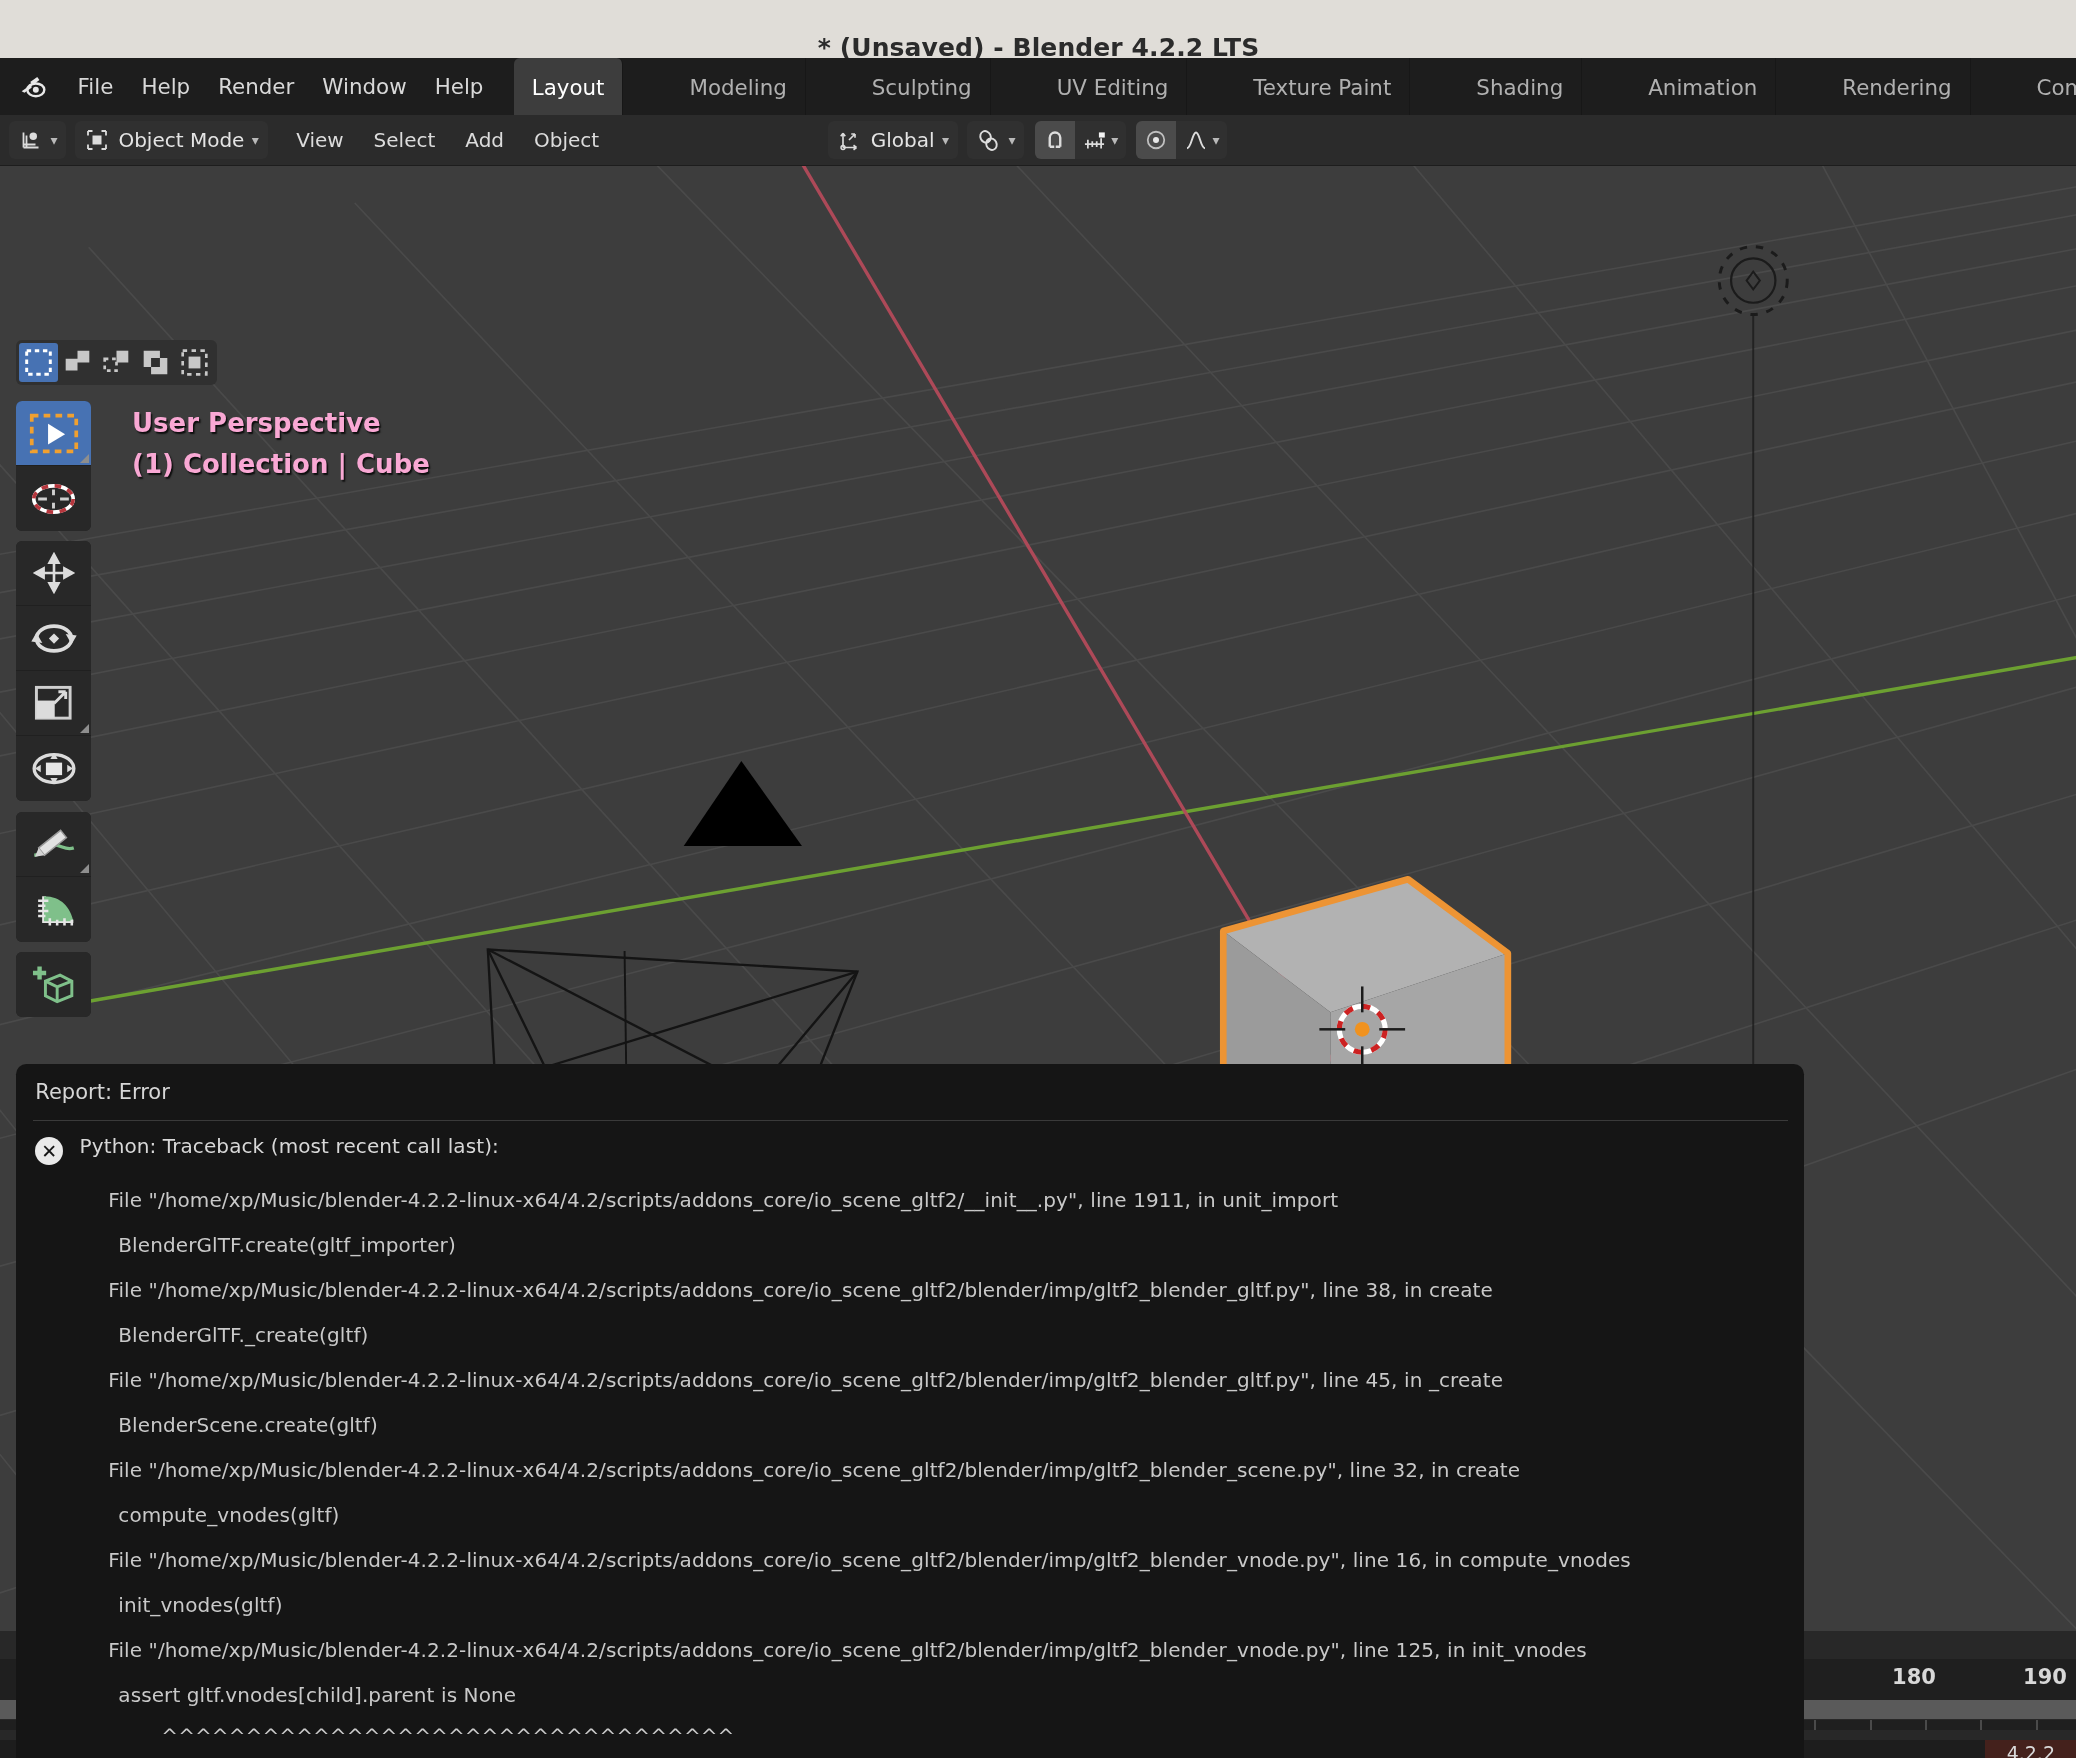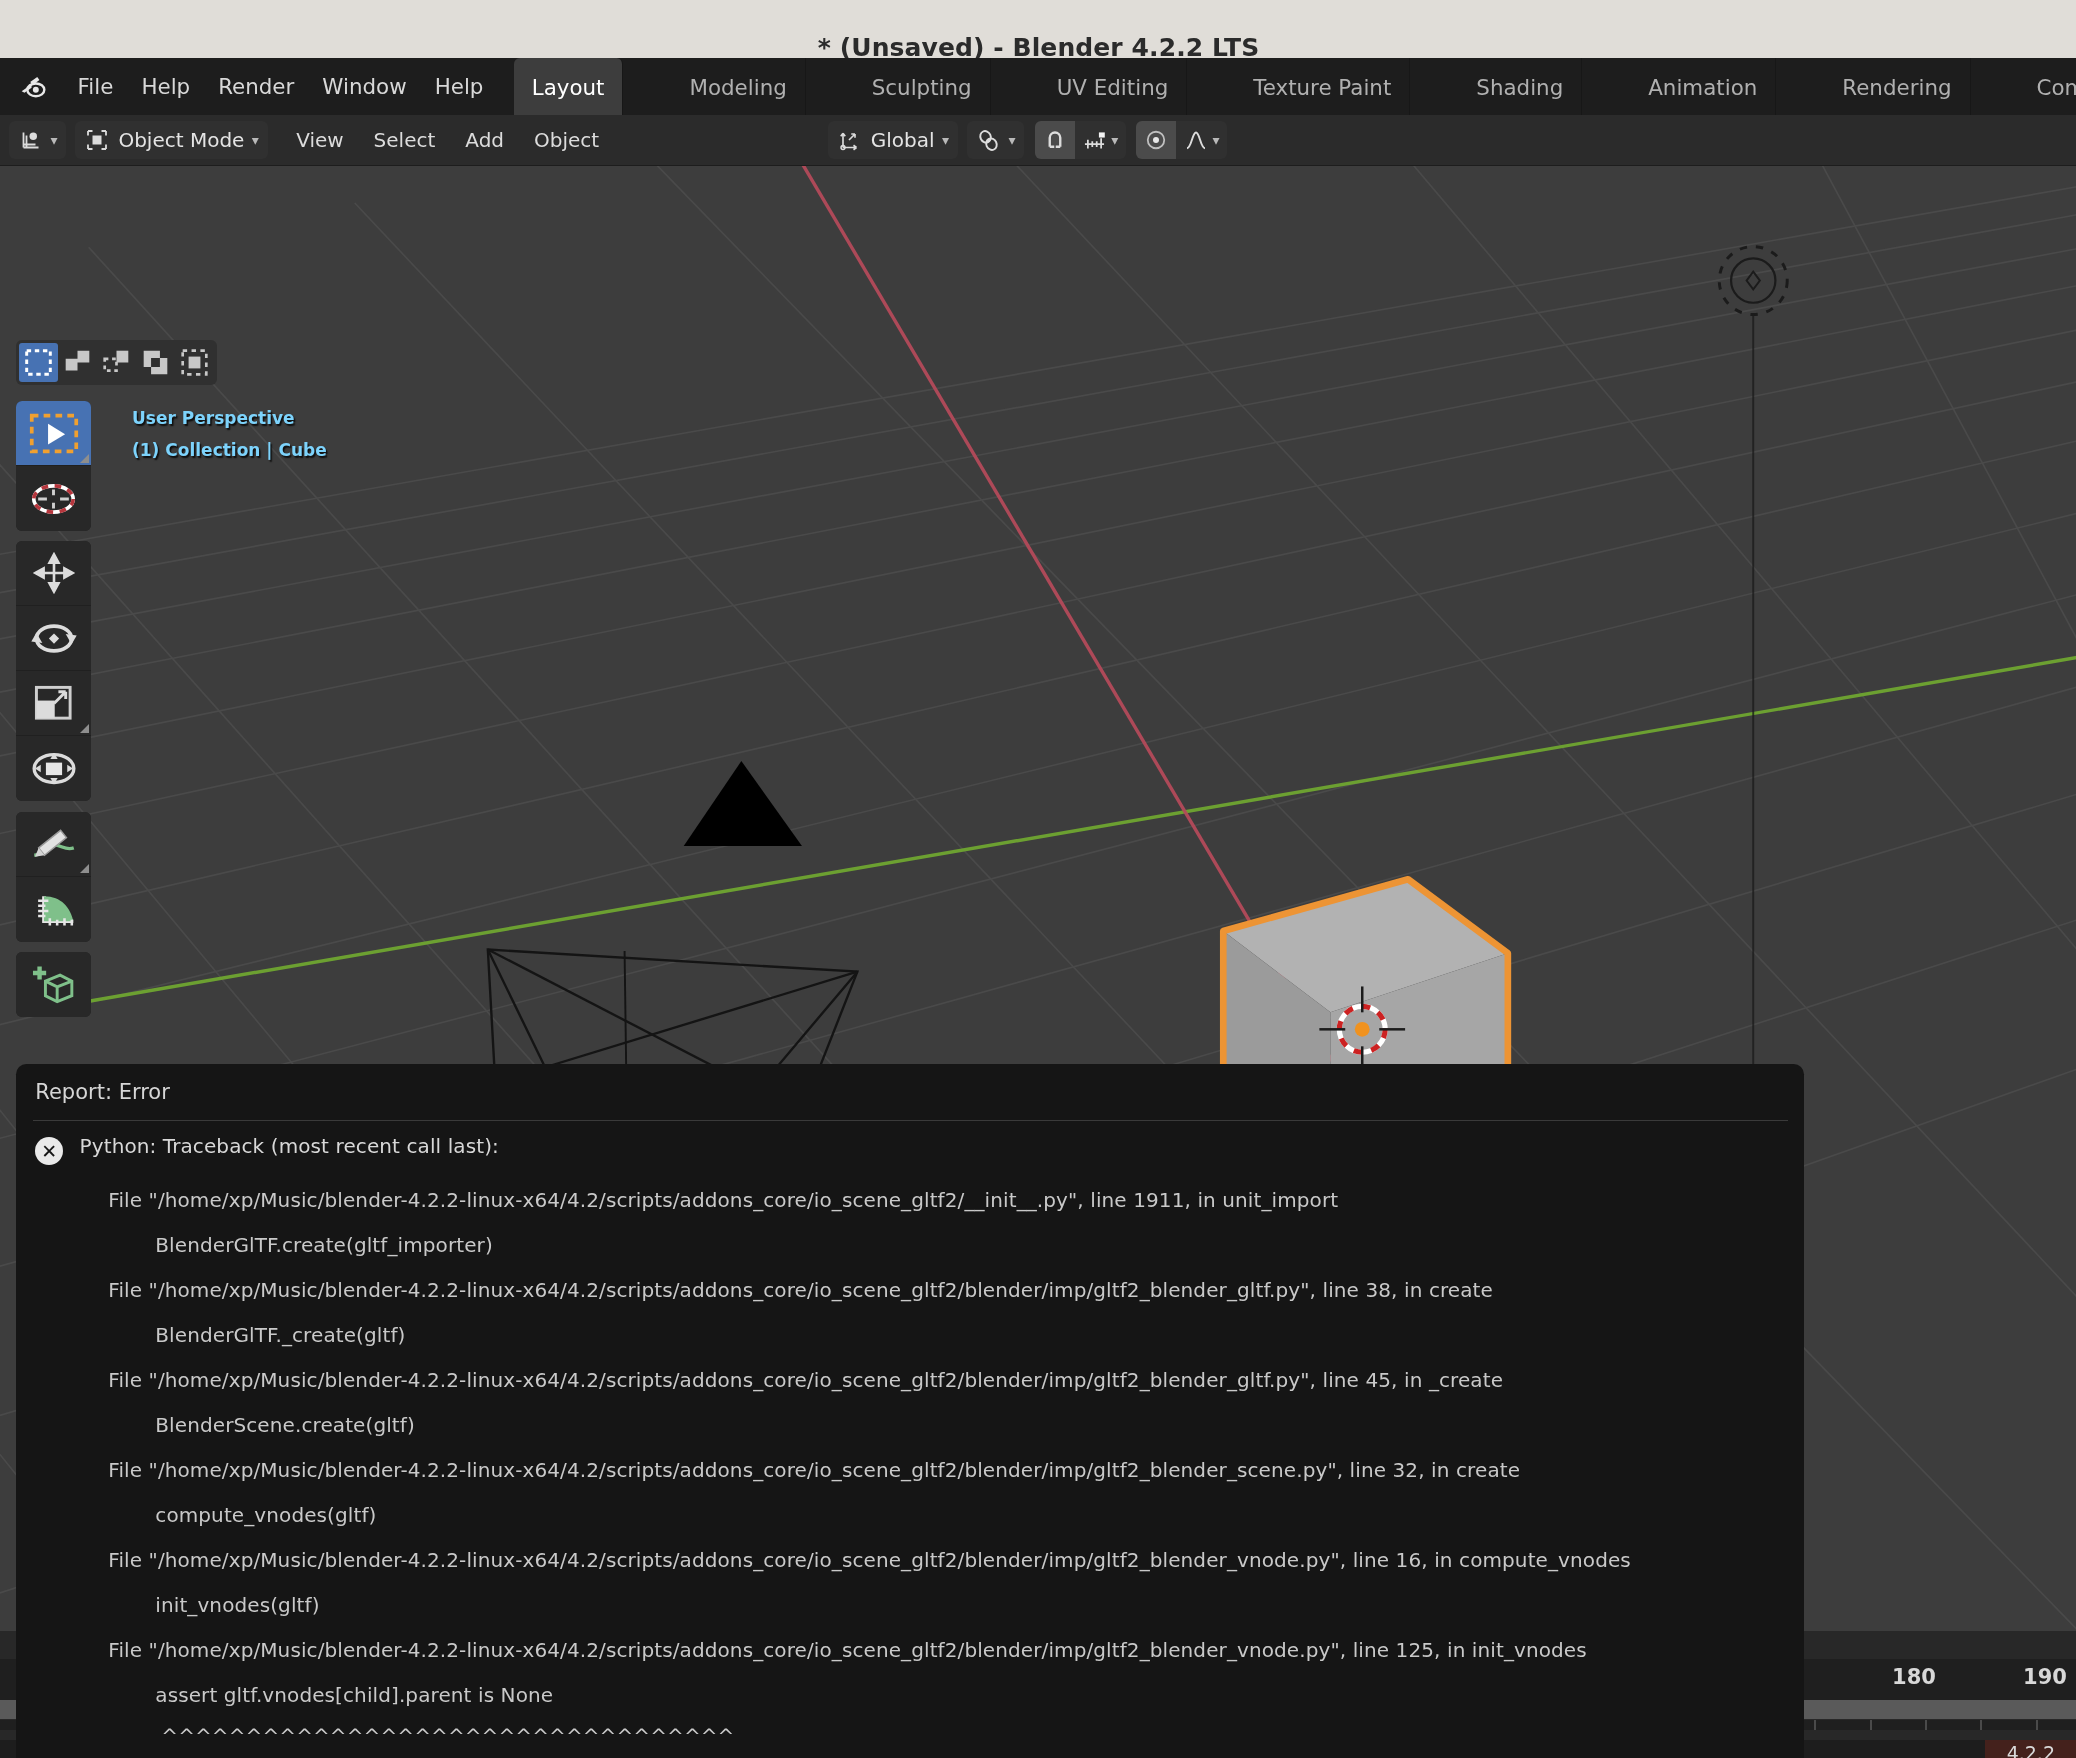--- a/index.html
+++ b/index.html
@@ -108,21 +108,21 @@
   #toolbar .tool.on { background: #4772b3; }
   #toolbar .tool .corner {
     position: absolute; right: 2.2px; bottom: 2.2px;
     width: 0; height: 0; border-left: 9.6px solid transparent;
     border-bottom: 9.6px solid #8e8e8e;
   }
 
   
   #vp-text {
     position: absolute; left: 132px; top: 244px; z-index: 15;
-    color: #7dd3fc; font-size: 17px; font-weight: 700;
+    color: #f9a8d4; font-size: 26px; font-weight: 700;
     text-shadow: 1.5px 1.5px 1.5px rgba(0,0,0,0.8); line-height: 1.0;
   }
   #vp-text .l2 { margin-top: 15px; }
 
   
   #report {
     position: absolute; left: 16.3px; top: 1064px; width: 1788px; height: 694px;
     background: #151515; border-radius: 10.3px 10.3px 0 0;
     z-index: 40; overflow: hidden;
   }
@@ -138,21 +138,21 @@
     background: #e9e9e9; flex: 0 0 auto; margin-right: 16.3px; margin-top: 1.5px;
     display: flex; align-items: center; justify-content: center;
     color: #151515; font-size: 19px; font-weight: 700; line-height: 1;
   }
   .tb-line {
     color: #c9c9c9; font-size: 20px; line-height: 1.0;
     white-space: pre; letter-spacing: 0.1px;
   }
   .tb-line.head { color: #d8d8d8; }
   .tb-file { margin-top: 25px; padding-left: 92px; }
-  .tb-code { margin-top: 25px; padding-left: 102px; margin-left: 37px; }
+  .tb-code { margin-top: 25px; padding-left: 102px; }
   .tb-caret { margin-top: 21px; padding-left: 145px; color: #c9c9c9; }
 
   
   #timeline {
     position: absolute; left: 0; bottom: 18px; width: 2077px; height: 109px;
     background: #282828; z-index: 10;
   }
   #tl-ruler {
     position: absolute; left: 0; top: 28px; width: 2077px; height: 41px;
     background: #1f1f1f;

